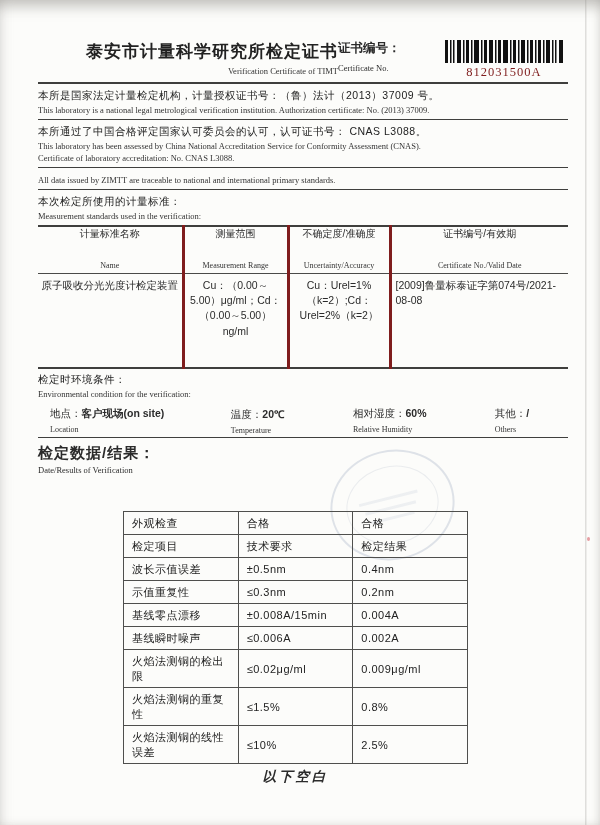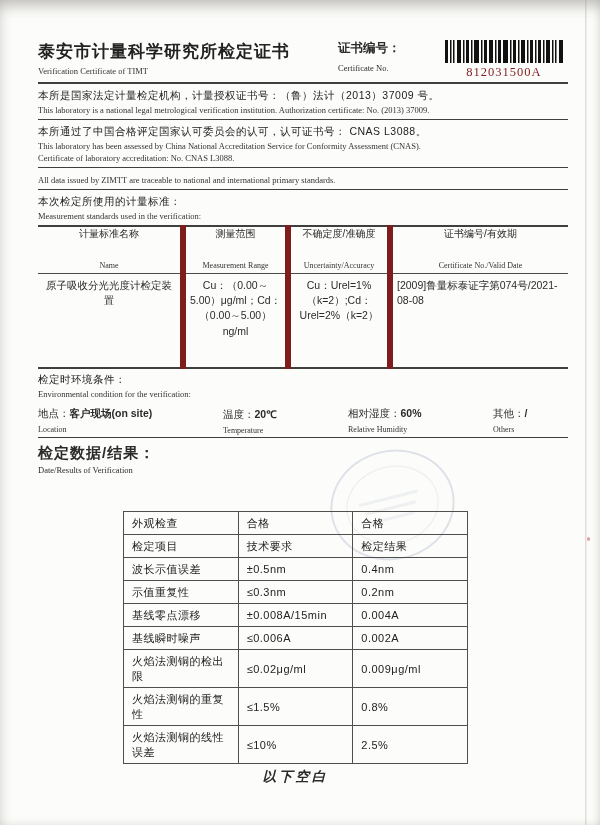--- a/index.html
+++ b/index.html
@@ -28,58 +28,58 @@
   }
   .red-speck {
     position: absolute; left: 587px; top: 537px; width: 3px; height: 4px;
     background: rgba(214,80,90,0.55); border-radius: 50%; z-index: 52;
   }
 
   .content { position: absolute; left: 38px; top: 40px; width: 530px; }
 
   
   .header { display: flex; align-items: flex-start; height: 42px; }
-  .title-block { width: 300px; }
+  .title-block { width: 300px; text-align: right; }
   .title-cn { font-size: 17px; font-weight: bold; letter-spacing: 1px; color: #222; }
   .title-en { font-family: "Liberation Serif", serif; font-size: 8.5px; color: #333; margin-top: 3px; }
   .certno-block { width: 80px; margin-left: 0; }
   .certno-cn { font-size: 12.5px; font-weight: bold; white-space: nowrap; }
   .certno-en { font-family: "Liberation Serif", serif; font-size: 8.5px; margin-top: 6px; }
   .barcode-block { width: 128px; margin-left: 22px; text-align: center; }
   .barcode-svg { display: block; width: 118px; height: 23px; margin: 0 auto; }
   .barcode-num { font-family: "Liberation Serif", serif; font-size: 12.5px; letter-spacing: 1px; margin-top: 2px; color: #7f1d1d; }
 
   .rule { border: none; border-top: 2px solid #3f3f3d; height: 0; }
   .rule.thin { border-top-width: 1.5px; }
 
   
   .statement { padding: 5px 0 4px 0; }
   .st-cn { font-size: 10.5px; letter-spacing: 0.5px; color: #222; }
   .st-en { font-family: "Liberation Serif", serif; font-size: 8.5px; color: #333; margin-top: 2px; }
 
   
   table.standards { width: 530px; border-collapse: collapse; table-layout: fixed; }
   table.standards td, table.standards th {
-    border-left: 6px solid #7f1d1d; border-right: 1px solid #4a4a48;
+    border-left: 3px solid #7f1d1d; border-right: 1px solid #4a4a48;
     vertical-align: top; text-align: center; font-weight: normal;
   }
   table.standards td:first-child, table.standards th:first-child { border-left: none; }
   table.standards td:last-child, table.standards th:last-child { border-right: none; }
   table.standards { border-top: 2px solid #3f3f3d; border-bottom: 2px solid #3f3f3d; }
   table.standards tr.hdr { border-bottom: 1.5px solid #4a4a48; }
   table.standards tr.hdr th { padding: 0 2px 3px 2px; }
   .col1 { width: 145px; } .col2 { width: 105px; } .col3 { width: 102px; } .col4 { width: 178px; }
   .th-cn { font-size: 10px; }
   .th-en { font-family: "Liberation Serif", serif; font-size: 8px; color: #333; margin-top: 20px; }
   table.standards tr.body td { height: 94px; padding: 4px 3px; font-size: 10.5px; line-height: 1.45; }
   .cell-left { text-align: left !important; padding-left: 4px !important; }
 
   
   .env-title { padding: 4px 0 3px 0; }
-  .env-fields { display: flex; padding: 5px 0 2px 0; }
+  .env-fields { display: flex; padding: 5px 0 2px 0; margin-left: 12px; }
   .env-field .ef-line { font-size: 10.5px; white-space: nowrap; }
   .env-field .ef-value { font-weight: bold; }
   .env-field .ef-en { font-family: "Liberation Serif", serif; font-size: 8px; color: #333; margin-top: 4px; }
   .ef-1 { width: 185px; } .ef-2 { width: 125px; } .ef-3 { width: 145px; } .ef-4 { width: 75px; }
 
   
   .results-title { padding: 6px 0 0 0; }
   .results-title .rt-cn { font-size: 15px; font-weight: bold; letter-spacing: 1px; }
   .results-title .rt-en { font-family: "Liberation Serif", serif; font-size: 8.5px; margin-top: 2px; }
 

